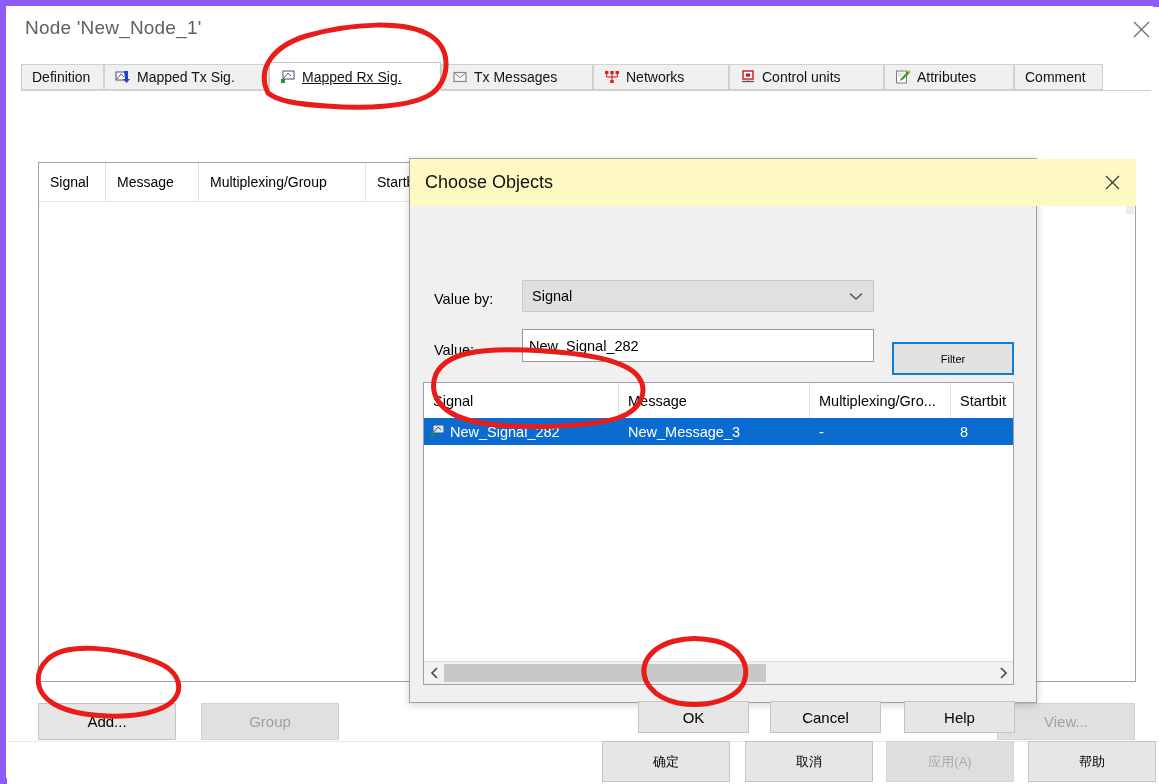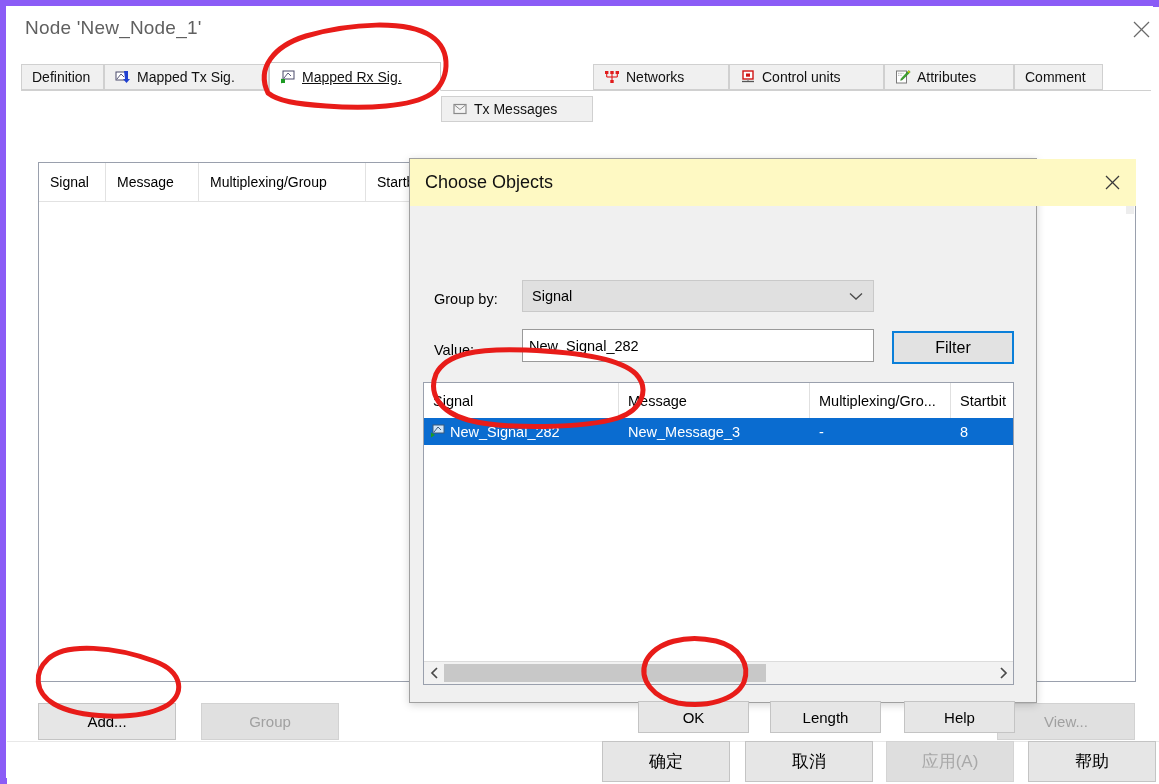--- a/index.html
+++ b/index.html
@@ -171,21 +171,21 @@
   }
 
   .footer-btn {
     position: absolute;
     top: 690px;
     width: 128px; height: 41px;
     background: #e6e6e6;
     border: 1px solid #c4c4c4;
     box-sizing: border-box;
     display: flex; align-items: center; justify-content: center;
-    font-size: 17px;
+    font-size: 13px;
     color: #000;
     cursor: default;
     white-space: nowrap;
   }
   .footer-btn.disabled { color: #a8a8a8; background: #dedede; border-color: #d4d4d4; }
   #footer-ok     { left: 595px; }
   #footer-cancel { left: 738px; }
   #footer-apply  { left: 879px; }
   #footer-help   { left: 1021px; }
 
@@ -265,27 +265,27 @@
     box-sizing: border-box;
     font-family: "Liberation Sans", sans-serif;
     font-size: 14.5px;
     color: #000;
     padding: 0 6px;
     outline: none;
   }
 
   #filter-button {
     position: absolute;
-    left: 482px; top: 125px;
+    left: 482px; top: 136px;
     width: 122px; height: 33px;
     background: #e2e2e2;
     border: 2px solid #0a7fd9;
     box-sizing: border-box;
     display: flex; align-items: center; justify-content: center;
-    font-size: 16px;
+    font-size: 11px;
     color: #000;
     cursor: default;
   }
 
   
   #object-list {
     position: absolute;
     left: 13px; top: 176px;
     width: 591px; height: 303px;
     background: #ffffff;
@@ -429,21 +429,21 @@
           <svg width="16" height="16" viewBox="0 0 16 16">
             <rect x="3" y="2" width="11" height="8" fill="#ffffff" stroke="#4a4a6a" stroke-width="1"></rect>
             <path d="M4 9 L8 4 L11 7" fill="none" stroke="#5a5a7a" stroke-width="1"></path>
             <path d="M1 10 L5 10 L5 14 L1 14 Z" fill="#1d9b24"></path>
             <path d="M1 9.5 L1 14.5 L5 12 Z" fill="#1d9b24"></path>
           </svg>
         </span>
         <span>Mapped Rx Sig.</span>
       </div>
 
-      <div class="tab" style="left:420px; width:152px;margin-top:32px;">
+      <div class="tab" style="left:420px; width:152px;">
         <span class="tab-ico">
           <svg width="16" height="16" viewBox="0 0 16 16">
             <rect x="2" y="3.5" width="12" height="9" fill="#f4f4f4" stroke="#8a8a8a" stroke-width="1.2"></rect>
             <path d="M2.5 4 L8 8.5 L13.5 4" fill="none" stroke="#8a8a8a" stroke-width="1"></path>
           </svg>
         </span>
         <span>Tx Messages</span>
       </div>
 
       <div class="tab" style="left:572px; width:136px;">
@@ -527,21 +527,21 @@
       <div id="dlg-close-btn">
         <svg width="19" height="19" viewBox="0 0 19 19">
           <line x1="3" y1="3" x2="16" y2="16" stroke="#3a3a3a" stroke-width="1.3"></line>
           <line x1="16" y1="3" x2="3" y2="16" stroke="#3a3a3a" stroke-width="1.3"></line>
         </svg>
       </div>
     </div>
 
     <div id="dlg-body">
 
-      <div class="dlg-label" id="label-filter-by">Group by:</div>
+      <div class="dlg-label" id="label-filter-by">Value by:</div>
       <div id="filter-select">
         <span>Signal</span>
         <span id="filter-select-chevron">
           <svg width="14" height="9" viewBox="0 0 14 9">
             <path d="M1 1.5 L7 7 L13 1.5" fill="none" stroke="#4a4a4a" stroke-width="1.3"></path>
           </svg>
         </span>
       </div>
 
       <div class="dlg-label" id="label-value">Value:</div>
@@ -580,21 +580,21 @@
           <div id="obj-hscroll-thumb"></div>
           <div class="hscroll-arrow" id="hscroll-right">
             <svg width="9" height="12" viewBox="0 0 9 12">
                 <path d="M2 1 L7 6 L2 11" fill="none" stroke="#4a4a4a" stroke-width="1.7"></path>
               </svg>
           </div>
         </div>
       </div>
 
       <div class="dlg-btn" id="dlg-ok">OK</div>
-      <div class="dlg-btn" id="dlg-cancel">Length</div>
+      <div class="dlg-btn" id="dlg-cancel">Cancel</div>
       <div class="dlg-btn" id="dlg-help">Help</div>
     </div>
   </div>
 
   <svg id="annotations" viewBox="0 0 1159 784">
     <g fill="none" stroke="#e81c19" stroke-width="5" stroke-linecap="round">
 
       <path d="M262 87 C250 62 268 40 300 30 C345 17 400 14 425 30
                C447 45 443 76 425 88 C405 101 360 103 320 100
                C290 98 272 95 262 87 Z"></path>

